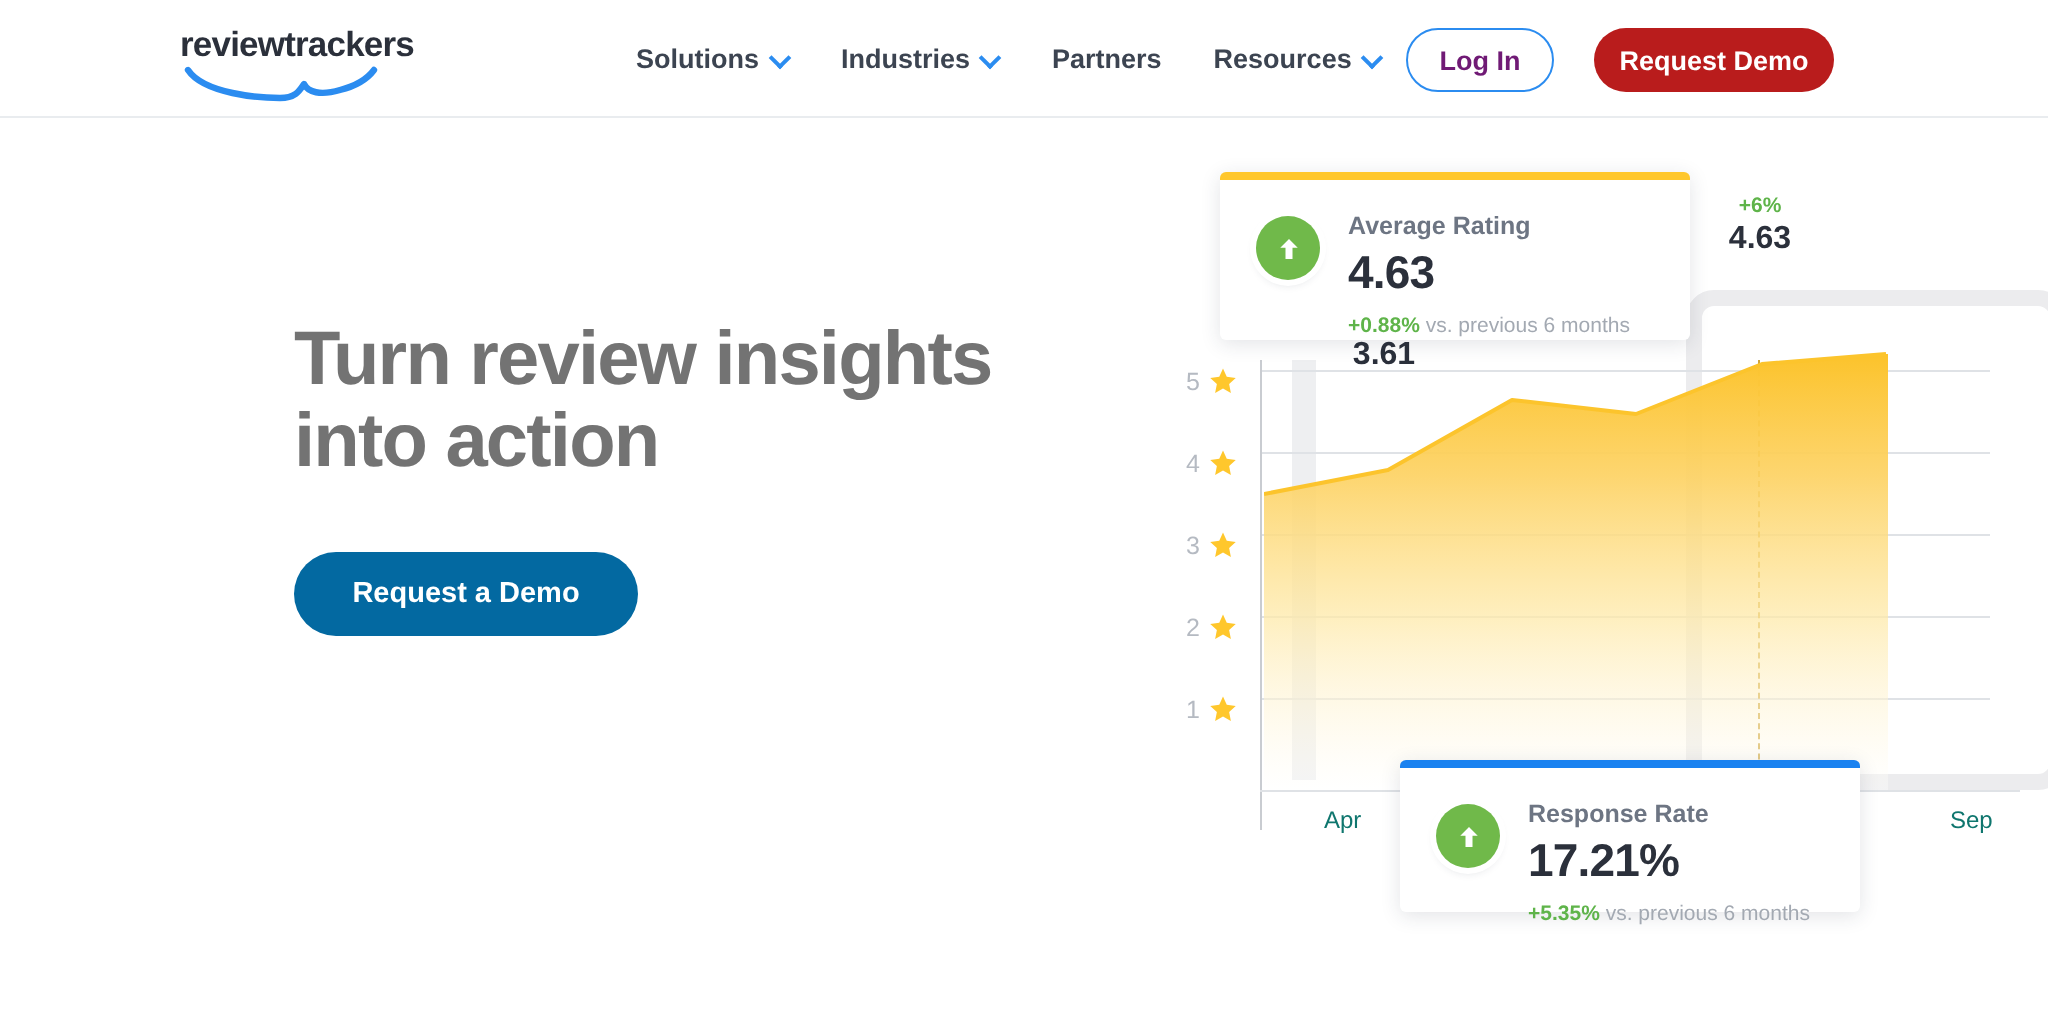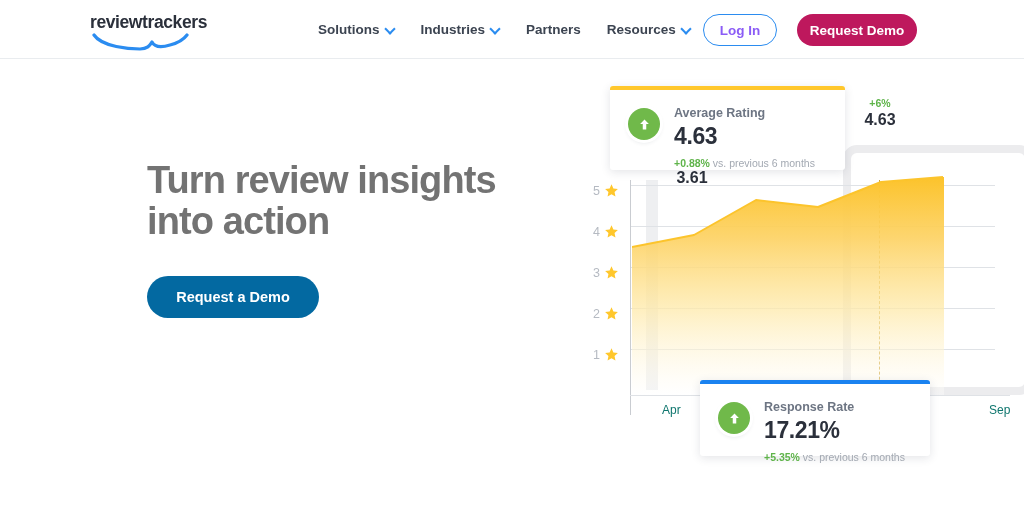--- a/index.html
+++ b/index.html
@@ -40,30 +40,30 @@
     content: ""; position: absolute; left: 0; top: 1px;
     width: 6px; height: 6px;
     border-right: 2px solid #2b8cf0; border-bottom: 2px solid #2b8cf0;
     transform: rotate(45deg);
   }
 
   .btn-login {
     position: absolute; left: 703px; top: 14px;
     width: 74px; height: 32px;
     border: 1.5px solid #2b8cf0; border-radius: 16px;
-    background: #fff; color: #8b5cf6;
+    background: #fff; color: #701a75;
     font-size: 13.5px; font-weight: bold;
     display: flex; align-items: center; justify-content: center;
     cursor: pointer;
   }
   .btn-demo-top {
     position: absolute; left: 797px; top: 14px;
     width: 120px; height: 32px;
     border: none; border-radius: 16px;
-    background: #be185d; color: #ffffff;
+    background: #b91c1c; color: #ffffff;
     font-size: 13.5px; font-weight: bold;
     display: flex; align-items: center; justify-content: center;
     cursor: pointer;
   }
 
   
   .hero-left { position: absolute; left: 147px; top: 160px; width: 400px; }
   .hero-title {
     font-size: 38px; line-height: 1.08; font-weight: bold;
     color: #737373; letter-spacing: -0.9px; white-space: pre-line;
@@ -287,21 +287,21 @@
   </div>
   <div class="dlabel" style="left:260px; top:22px; width:80px;">
     <span class="pct up">+6%</span>
     <span class="val">4.63</span>
   </div>
 
   <div class="axis-line"></div>
   <div class="xaxis">
     <span class="xlbl" style="left:32px;">Apr</span>
     <span class="xlbl" style="left:98px;">Ma</span>
-    <span class="xlbl" style="left:359px;">Sep</span>
+    <span class="xlbl" style="left:345px;">Sep</span>
   </div>
 
   <div class="stat-card avg">
     <div class="up-circle">
       <svg width="15" height="15" viewBox="0 0 24 24">
           <path fill="#ffffff" d="M12 4l7 7h-4.2v9H9.2v-9H5z"></path>
         </svg>
     </div>
     <div class="stat-body">
       <div class="stat-label">Average Rating</div>

